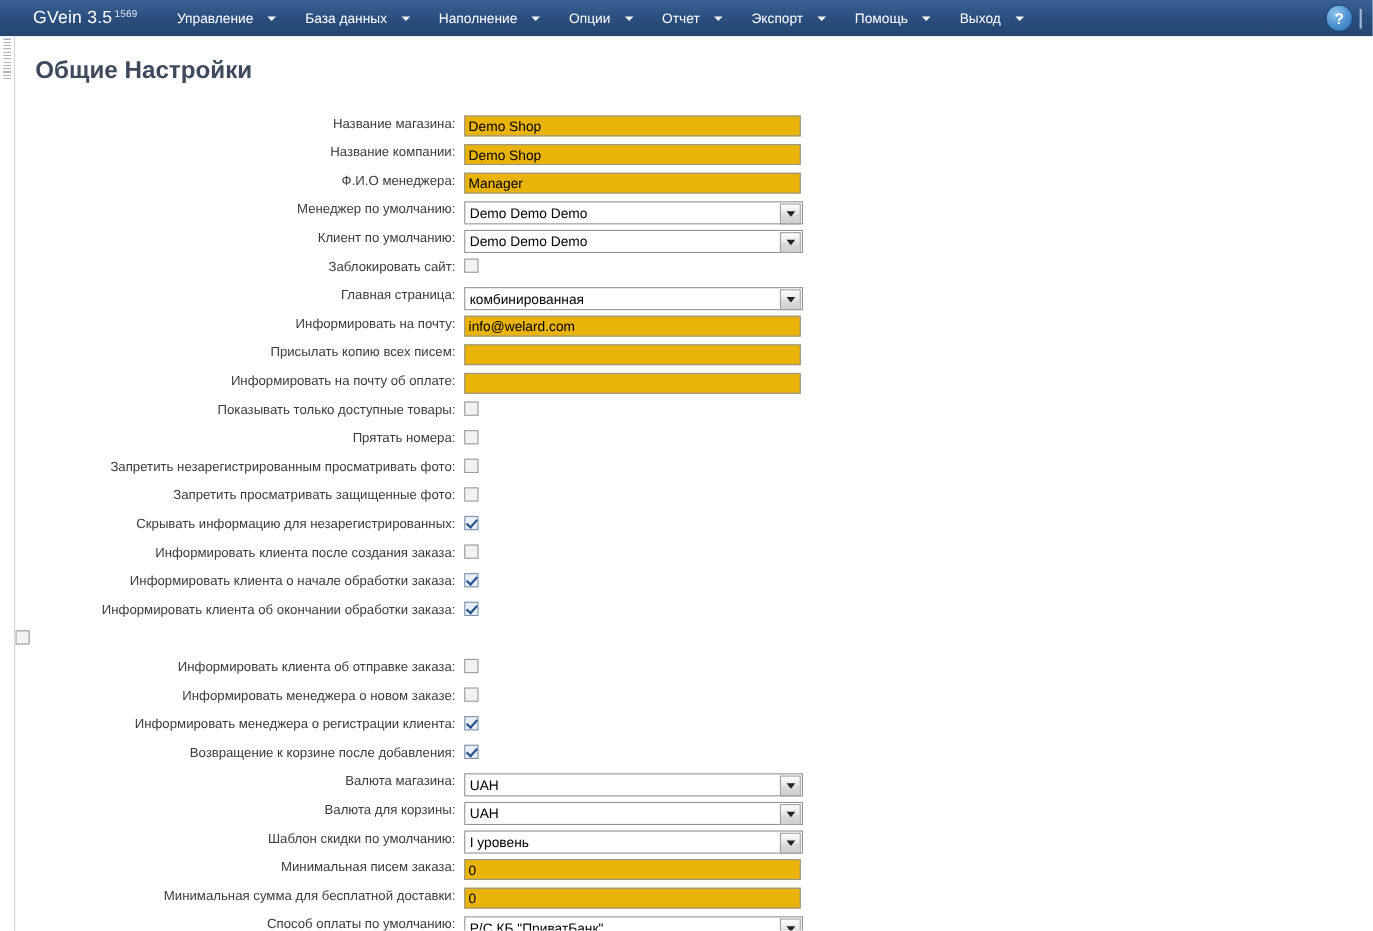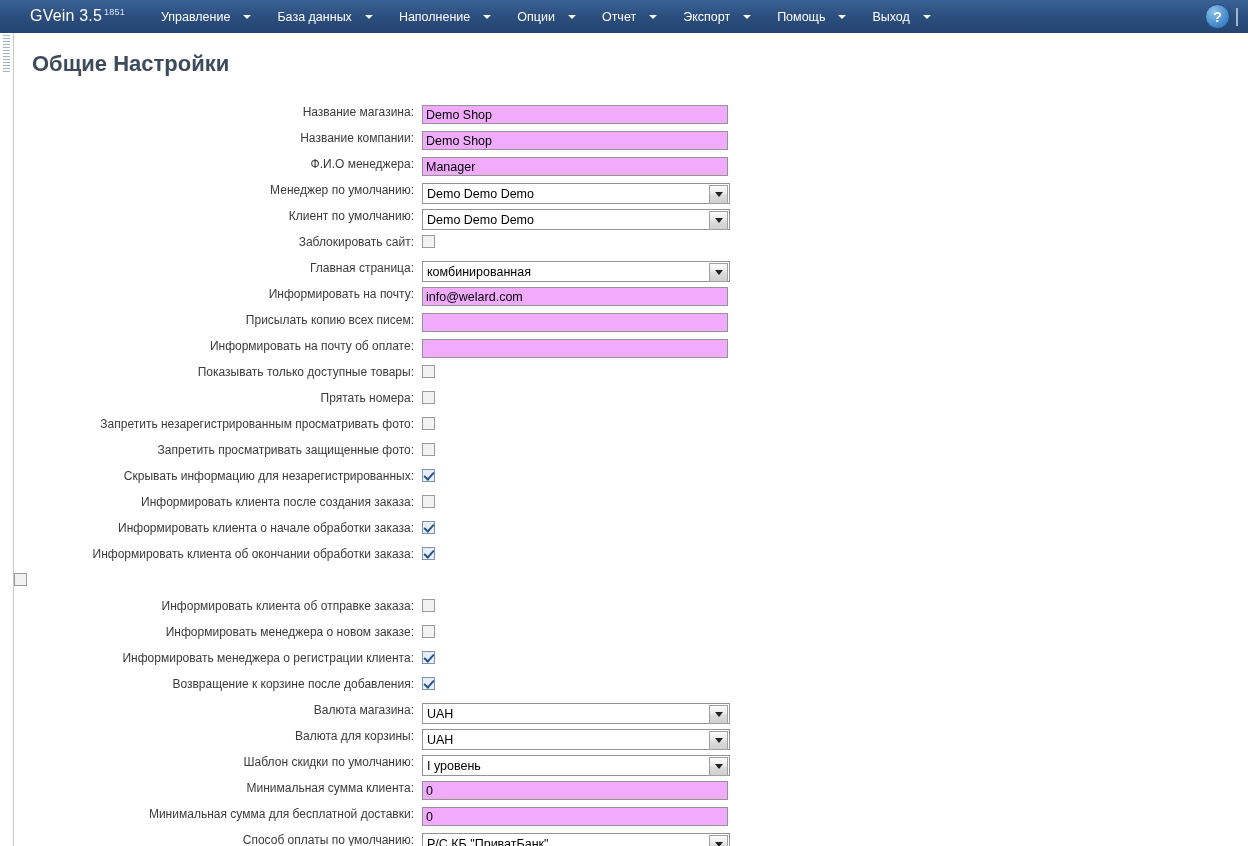--- a/index.html
+++ b/index.html
@@ -146,21 +146,21 @@
   .ctl {
     width: 320px;
     display: flex;
     align-items: center;
   }
   input.txt {
     width: 306px;
     height: 19px;
     box-sizing: border-box;
     border: 1px solid #949494;
-    background: #f0abfc;
+    background: #eab308;
     font-family: "Liberation Sans", sans-serif;
     font-size: 12.5px;
     color: #000;
     padding: 1px 3px;
     outline: none;
   }
   .select {
     position: relative;
     width: 308px;
     height: 21px;
@@ -216,21 +216,21 @@
     border: solid #24558c;
     border-width: 0 2px 2px 0;
     transform: rotate(42deg);
   }
 </style>
 </head>
 <body>
 
 <div class="topbar">
   <div class="brand">
-    <span>GVein 3.5</span><span class="sup">1851</span>
+    <span>GVein 3.5</span><span class="sup">1569</span>
   </div>
   <div class="menu" id="menu-root">
       <div class="menu-item">
         <span>Управление</span>
         <span class="caret"></span>
       </div>
       <div class="menu-item">
         <span>База данных</span>
         <span class="caret"></span>
       </div>
@@ -451,21 +451,21 @@
         <div class="ctl">
           <div class="select">
             <span>I уровень</span>
             <span class="sel-btn">
               <i></i>
             </span>
           </div>
         </div>
       </div>
       <div class="row">
-        <div class="lbl">Минимальная сумма клиента:</div>
+        <div class="lbl">Минимальная писем заказа:</div>
         <div class="ctl">
           <input class="txt" type="text" value="0" style="">
         </div>
       </div>
       <div class="row">
         <div class="lbl">Минимальная сумма для бесплатной доставки:</div>
         <div class="ctl">
           <input class="txt" type="text" value="0" style="">
         </div>
       </div>

